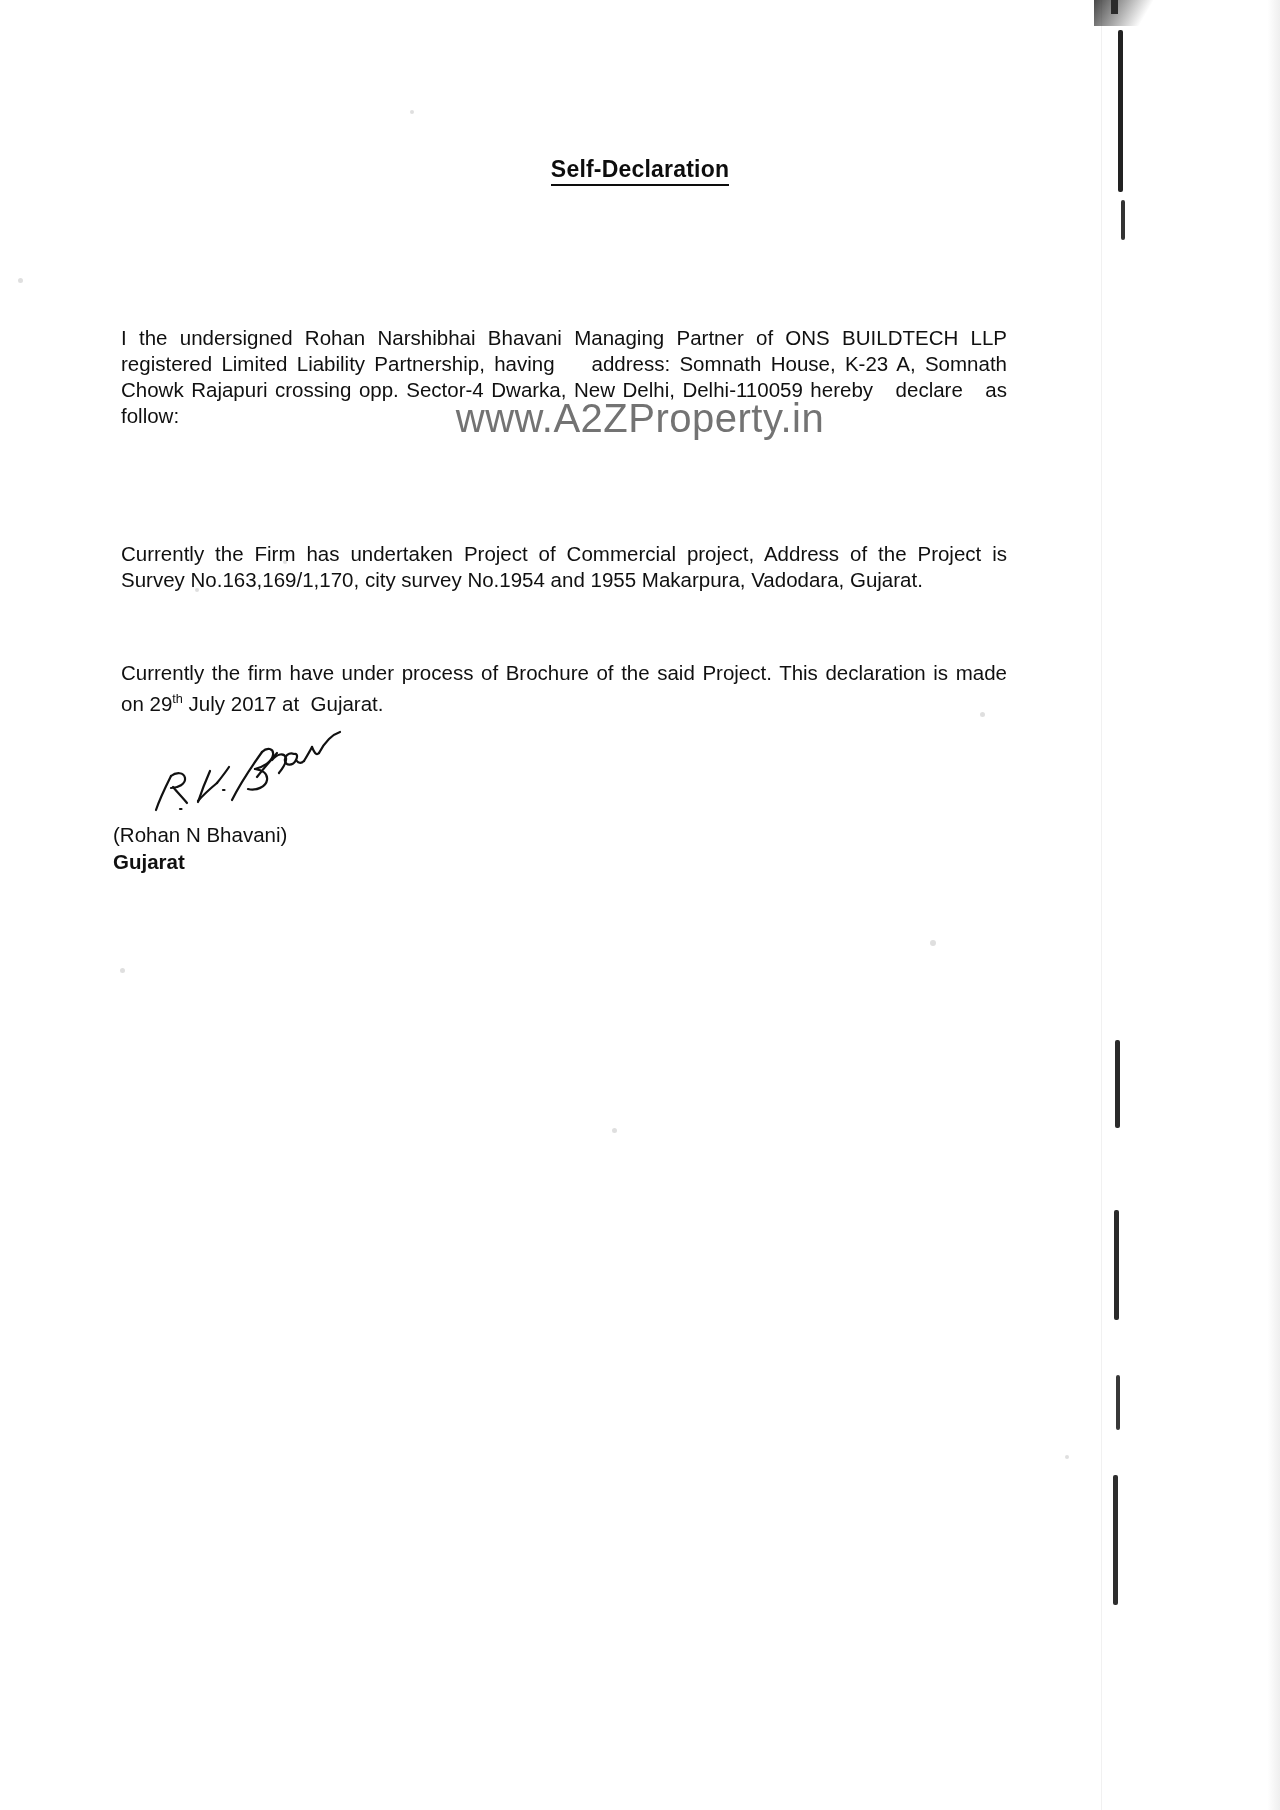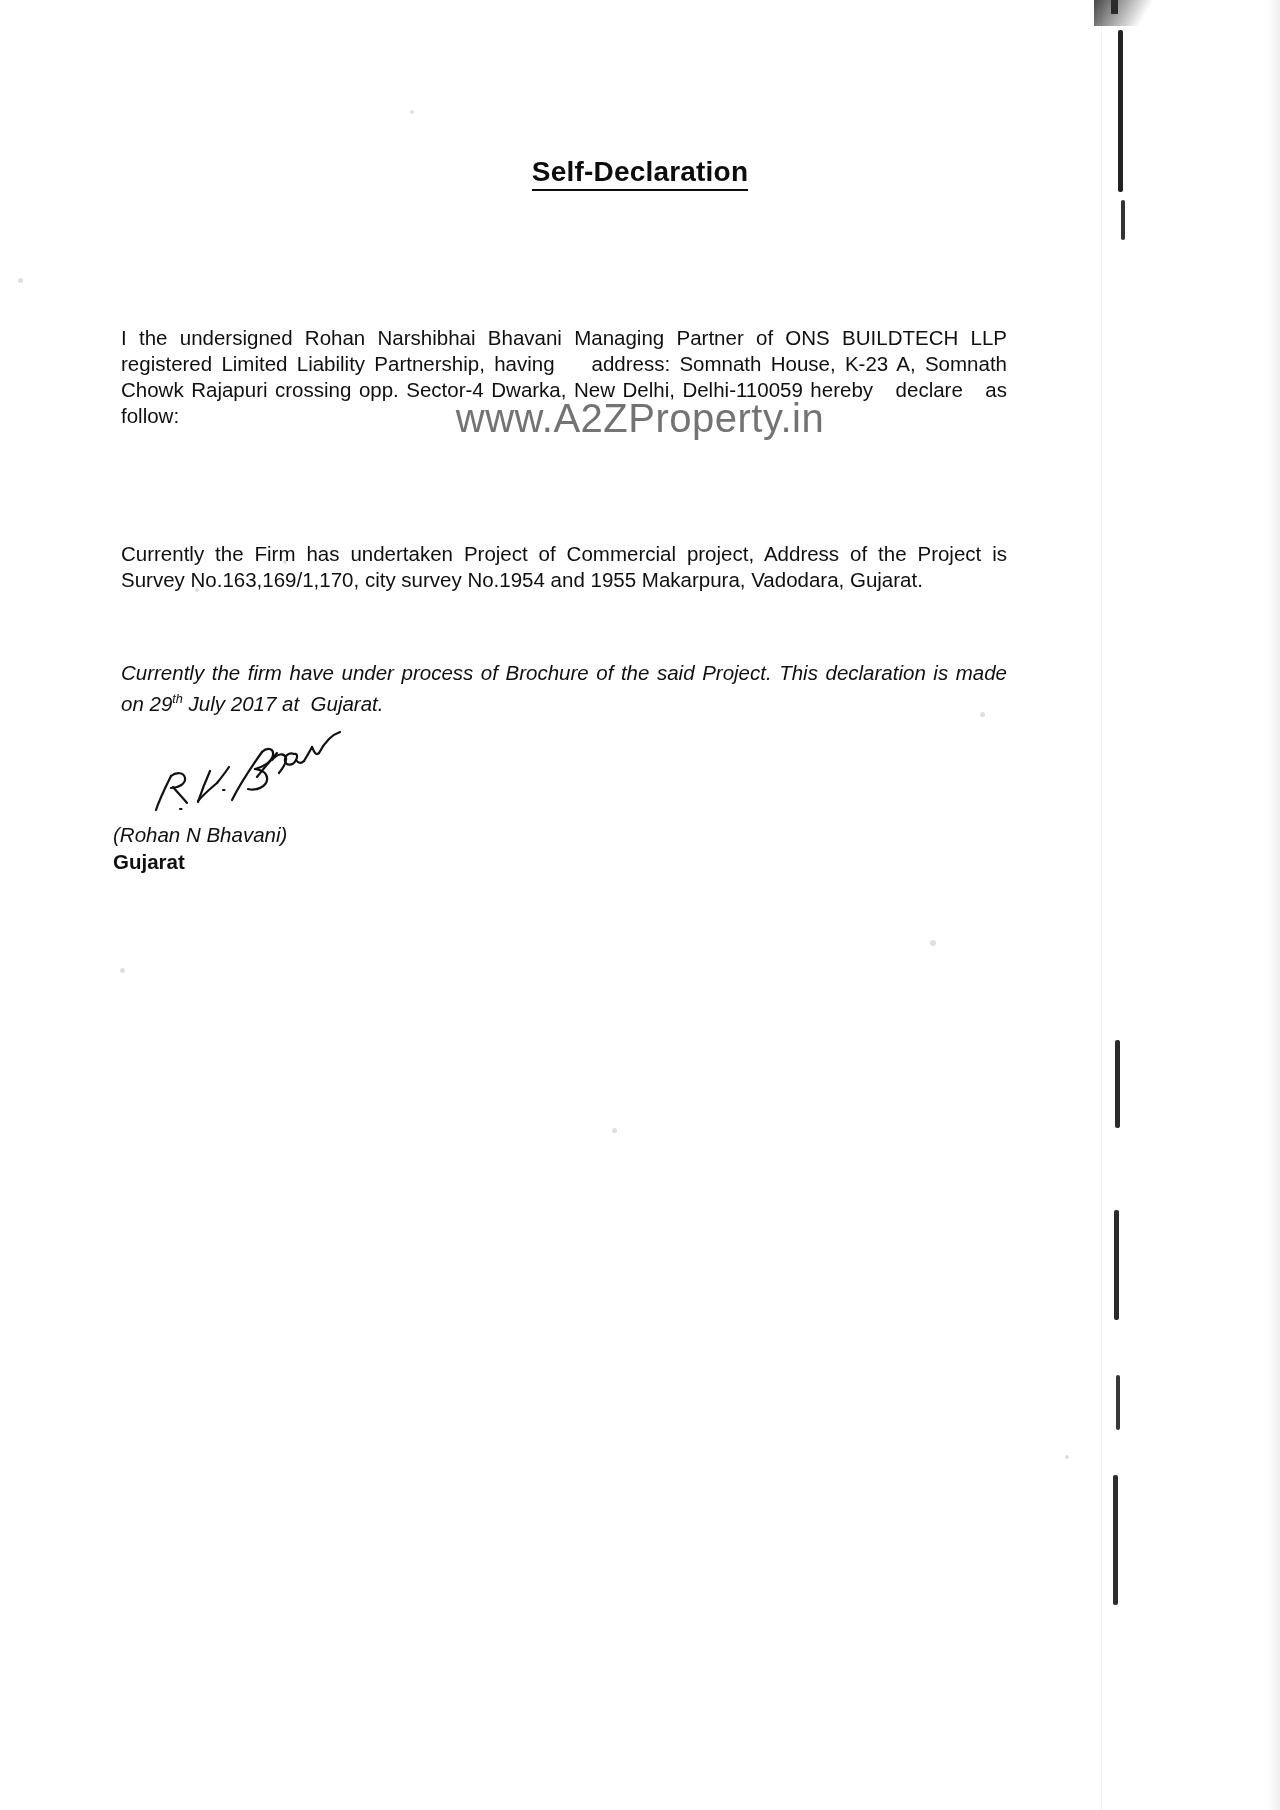--- a/index.html
+++ b/index.html
@@ -100,21 +100,21 @@
     width: 1280px;
     height: 1810px;
   }
   .title {
     position: absolute;
     left: 0;
     top: 156px;
     width: 1280px;
     text-align: center;
     font-family: "Liberation Sans", sans-serif;
-    font-size: 28px;
+    font-size: 23px;
     font-weight: bold;
     color: #0d0d0d;
     letter-spacing: 0.2px;
   }
   .title span {
     border-bottom: 2px solid #0d0d0d;
     padding-bottom: 2px;
   }
 
   .para {
@@ -126,30 +126,29 @@
     line-height: 26px;
     color: #101010;
     text-align: justify;
     text-justify: inter-word;
     margin-top: 12px;
   }
 
   #p1 { top: 313px; }
   #p2 { top: 452px; }
   #p3 { top: 529px; }
-  #p4 { top: 648px; font-style: italic; }
+  #p4 { top: 648px; }
 
   .sig-name {
     position: absolute;
     left: 113px;
     top: 823px;
     font-family: "Liberation Sans", sans-serif;
     font-size: 20.5px;
     color: #101010;
-    font-style: italic;
   }
   .sig-role {
     position: absolute;
     left: 113px;
     top: 850px;
     font-family: "Liberation Sans", sans-serif;
     font-size: 20.5px;
     font-weight: bold;
     color: #101010;
   }

